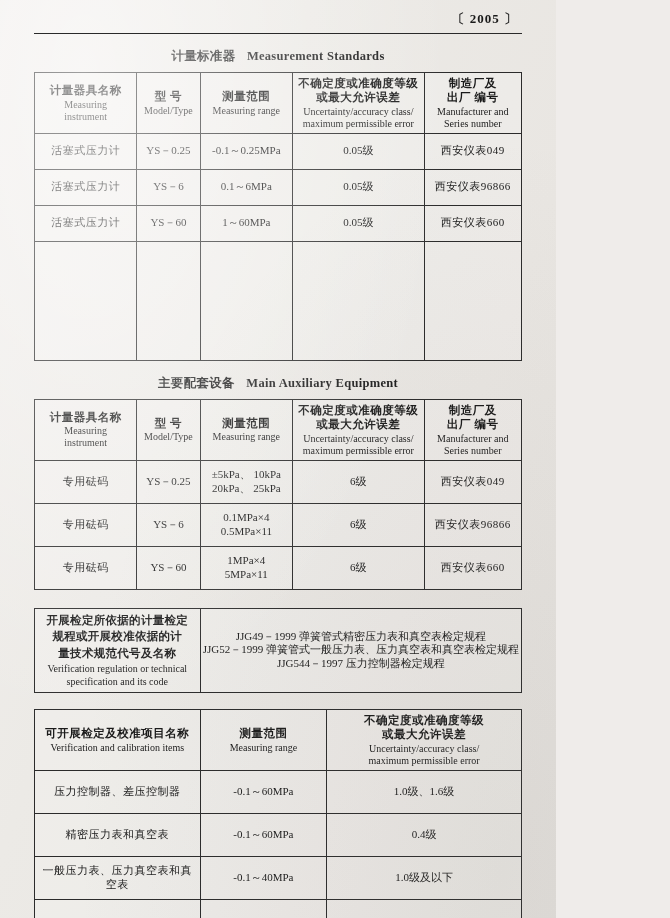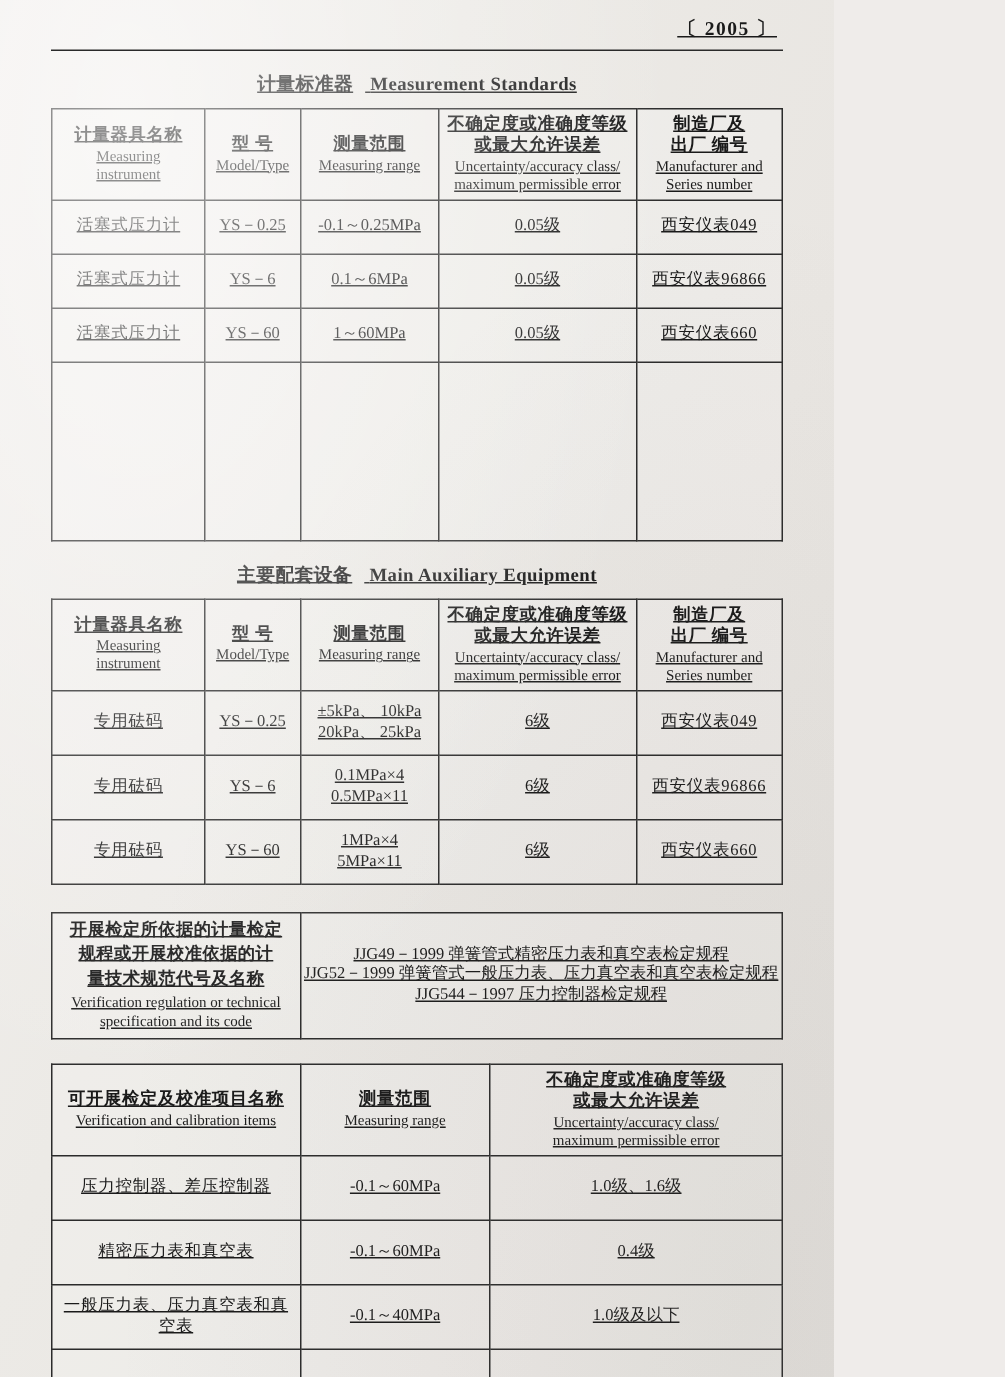--- a/index.html
+++ b/index.html
@@ -15,21 +15,20 @@
     position: relative;
     overflow: hidden;
   }
   .page {
     position: relative;
     width: 556px;
     height: 918px;
     background: linear-gradient(110deg, #f2efed 0%, #eceae6 35%, #e9e6e2 70%, #e5e2de 100%);
     box-sizing: border-box;
     padding: 0 34px;
-    text-decoration: underline;
   }
   
   .page::before {
     content: "";
     position: absolute;
     left: 0; top: 0; right: 0; bottom: 0;
     background:
       radial-gradient(ellipse at 15% 8%, rgba(255,255,255,0.55), rgba(255,255,255,0) 55%),
       radial-gradient(ellipse at 90% 95%, rgba(120,115,110,0.10), rgba(255,255,255,0) 60%);
     pointer-events: none;

